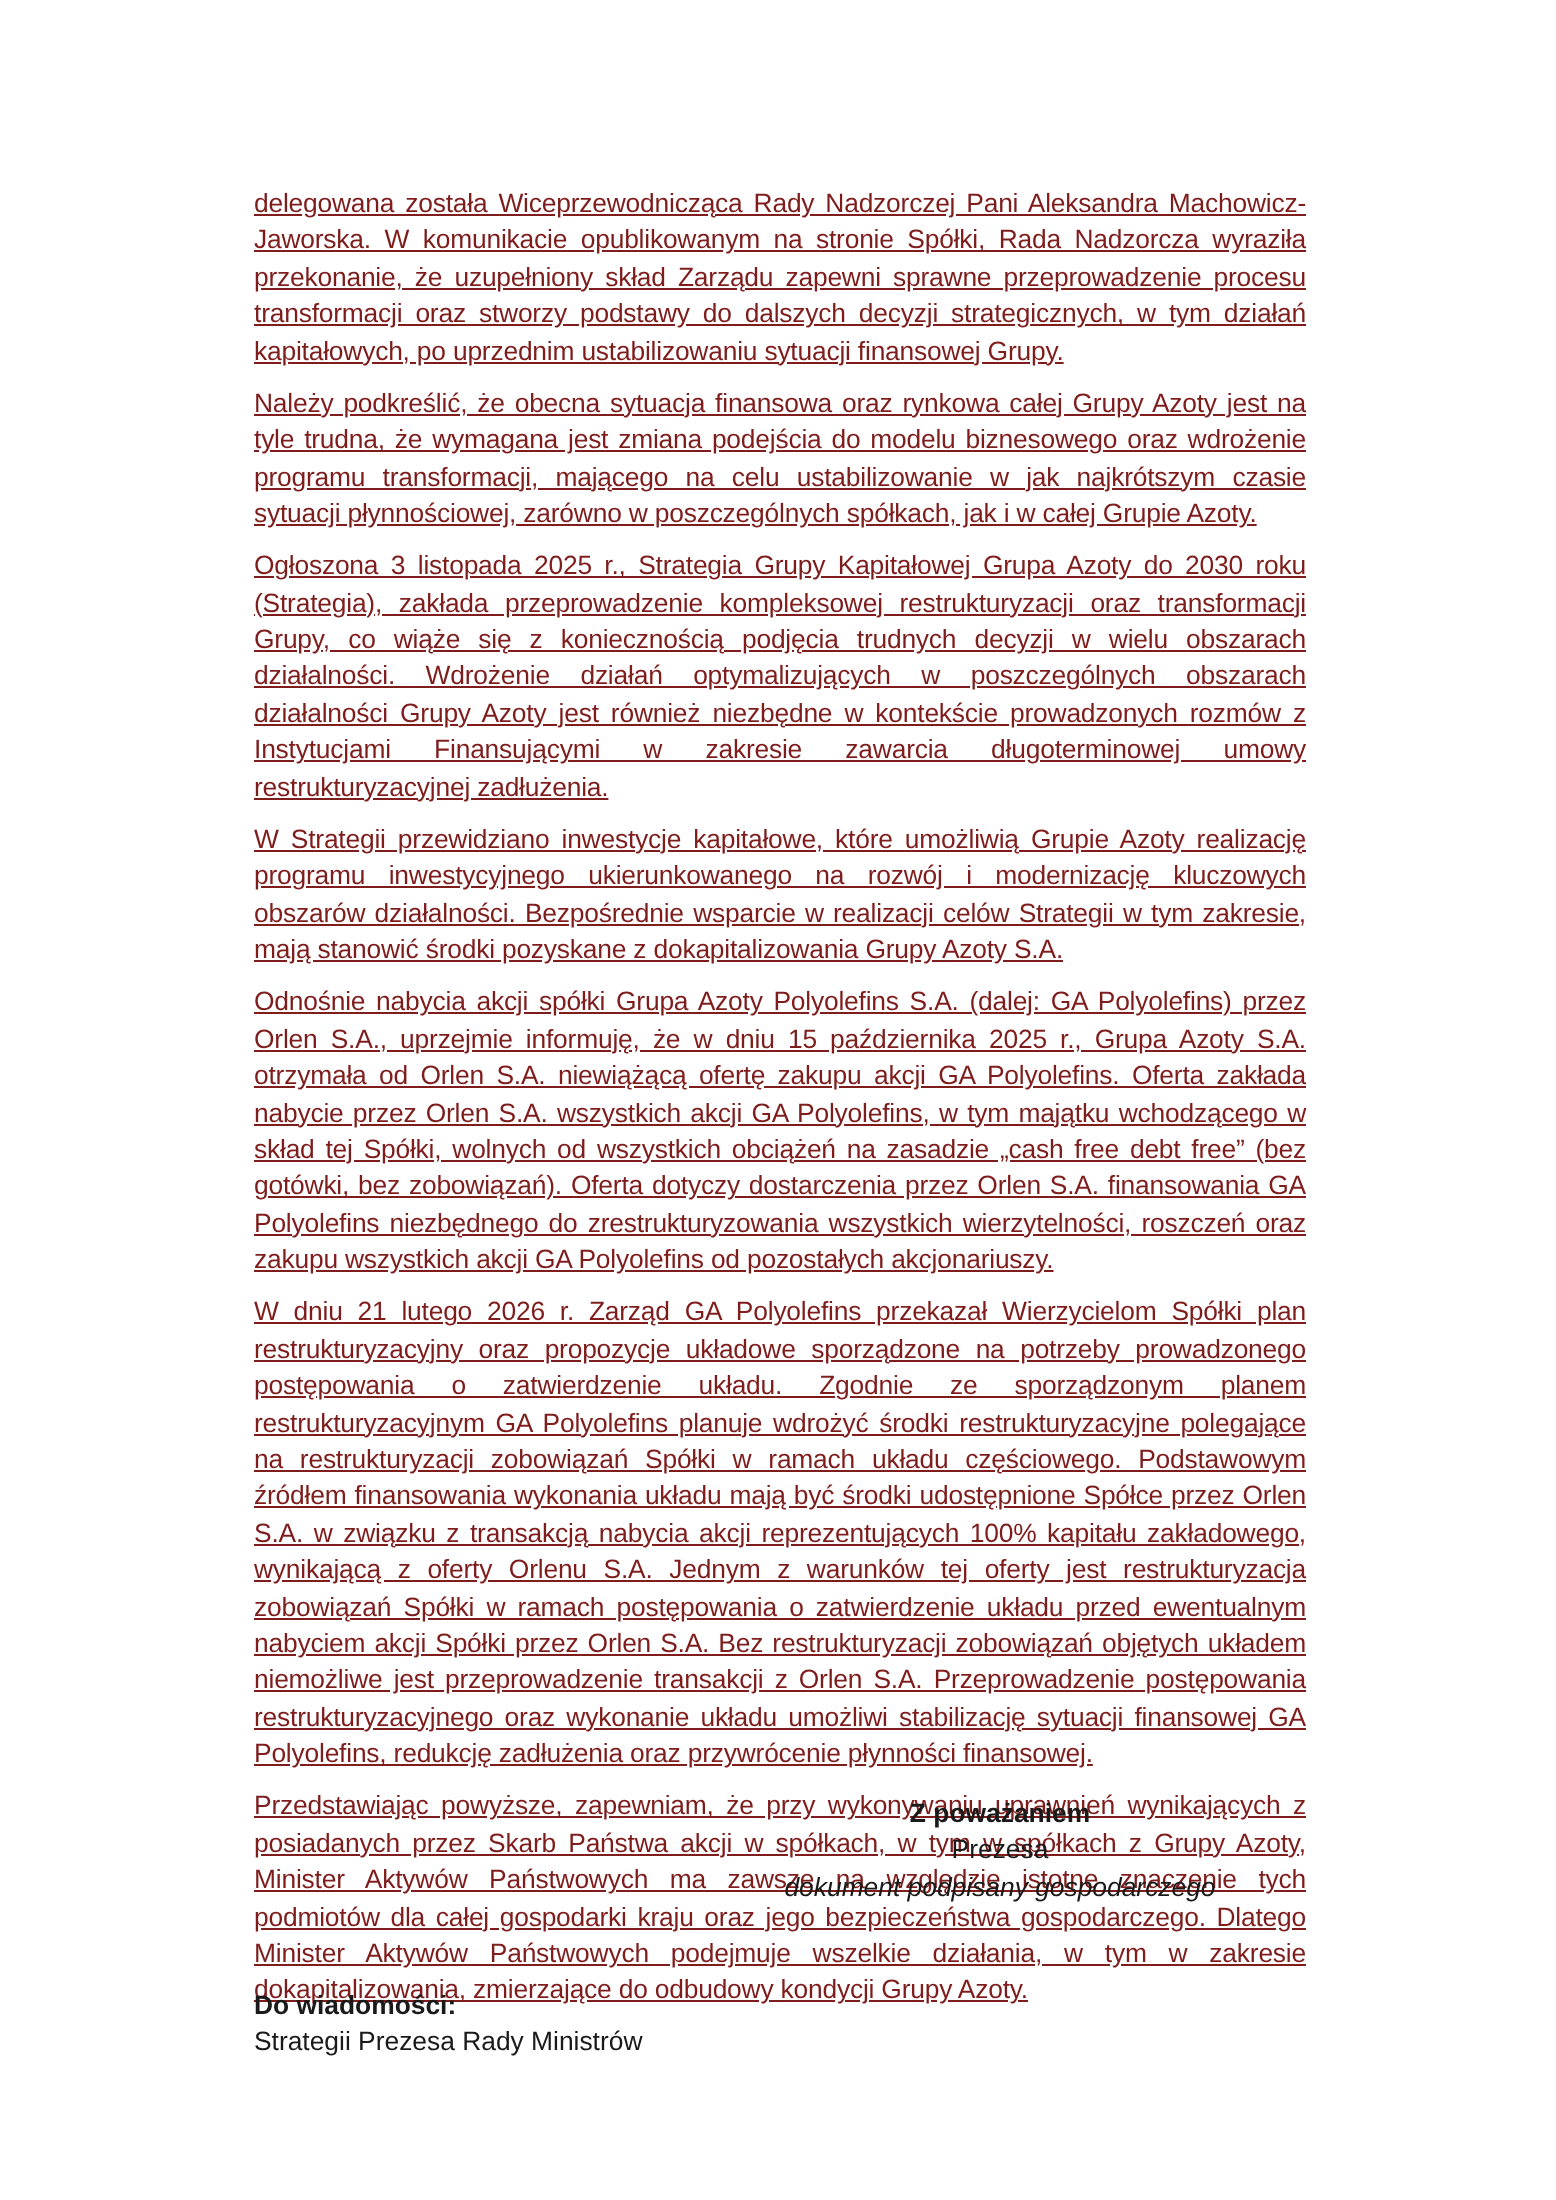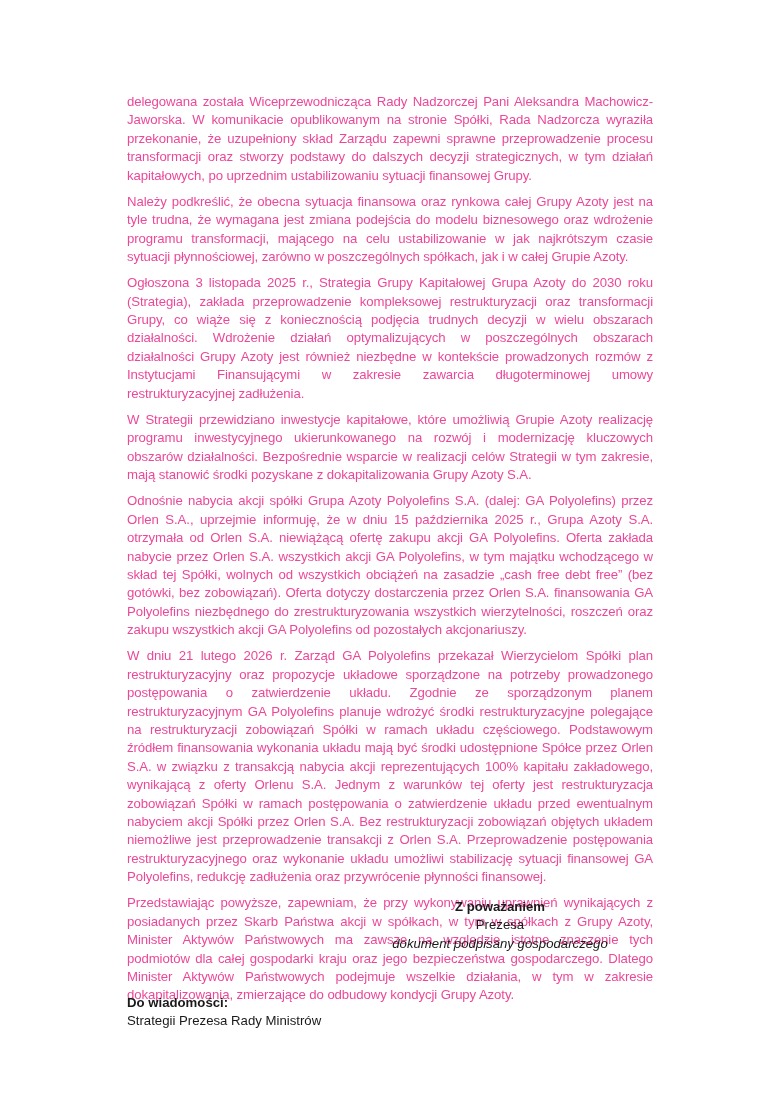--- a/index.html
+++ b/index.html
@@ -5,21 +5,22 @@
   html, body { margin: 0; padding: 0; background: #ffffff; }
   body { width: 778px; height: 1100px; position: relative; overflow: hidden; }
   .page {
     position: absolute;
     left: 127px;
     top: 93px;
     width: 526px;
     font-family: "Liberation Sans", sans-serif;
     font-size: 13.2px;
     line-height: 18.4px;
-    color: #ec4899;
+    color: #7f1d1d;
+    text-decoration: underline;
   }
   .page p {
     margin: 0 0 7.8px 0;
     text-align: justify;
     letter-spacing: -0.1px;
   }
   .signature {
     position: absolute;
     left: 380px;
     top: 898px;

